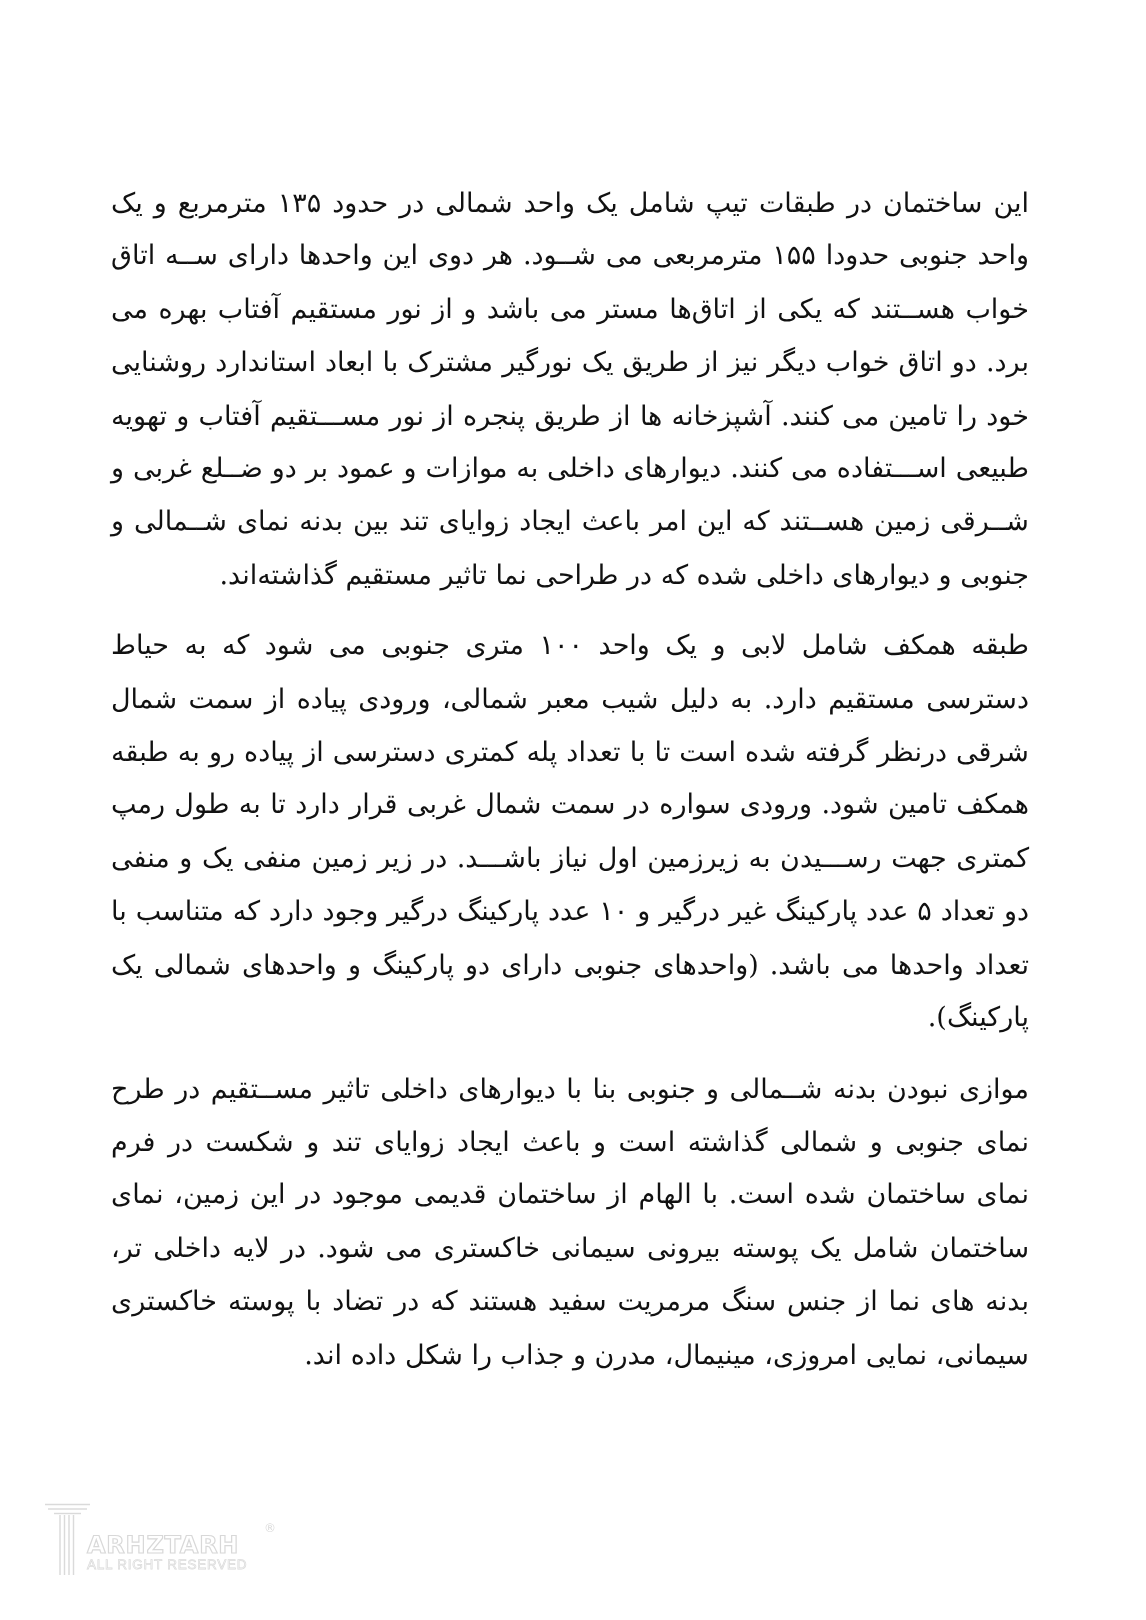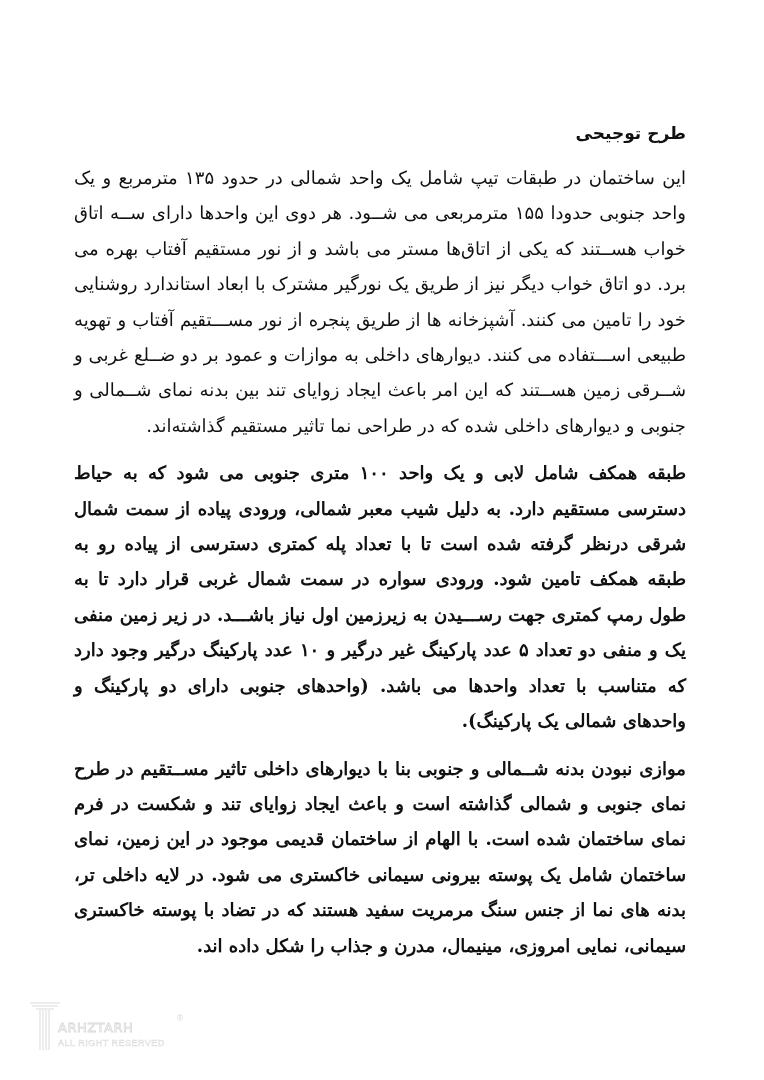--- a/index.html
+++ b/index.html
@@ -31,39 +31,39 @@
       line-height: 30px;
       text-align: right;
     }
     .para {
       font-size: 18px;
       line-height: 35.4px;
       margin: 0 0 12px 0;
       text-align: justify;
       text-align-last: right;
     }
-    .para + .para { margin-top: 0; font-weight: bold; }
+    .para + .para { margin-top: 0; }
     .watermark {
       position: absolute;
       left: 28px;
       top: 1000px;
       width: 160px;
       height: 52px;
       opacity: 0.55;
     }
     .wm-name {
       position: absolute;
       left: 30px;
       top: 20px;
       font-family: "DejaVu Sans", sans-serif;
-      font-size: 13px;
+      font-size: 16px;
       letter-spacing: 0.5px;
       color: #ffffff;
       -webkit-text-stroke: 0.8px #b9b9b9;
-      font-weight: normal;
+      font-weight: bold;
       white-space: nowrap;
     }
     .wm-sub {
       position: absolute;
       left: 30px;
       top: 38px;
       font-family: Liberation Sans, sans-serif;
       font-size: 9px;
       letter-spacing: 0.5px;
       color: #ffffff;
@@ -81,21 +81,20 @@
     .wm-column {
       position: absolute;
       left: 0;
       top: 0;
     }
   </style>
 </head>
 <body>
 
 <div class="page">
-  <h1 class="heading">طرح توجیحی</h1>
   <p class="para">این ساختمان در طبقات تیپ شامل یک واحد شمالی در حدود ۱۳۵ مترمربع و یک واحد جنوبی حدودا ۱۵۵ مترمربعی می شــود. هر دوی این واحدها دارای ســه اتاق خواب هســتند که یکی از اتاق‌ها مستر می باشد و از نور مستقیم آفتاب بهره می برد. دو اتاق خواب دیگر نیز از طریق یک نورگیر مشترک با ابعاد استاندارد روشنایی خود را تامین می کنند. آشپزخانه ها از طریق پنجره از نور مســـتقیم آفتاب و تهویه طبیعی اســـتفاده می کنند. دیوارهای داخلی به موازات و عمود بر دو ضــلع غربی و شــرقی زمین هســتند که این امر باعث ایجاد زوایای تند بین بدنه نمای شــمالی و جنوبی و دیوارهای داخلی شده که در طراحی نما تاثیر مستقیم گذاشته‌اند.</p>
   <p class="para">طبقه همکف  شامل لابی و یک واحد ۱۰۰ متری جنوبی می  شود که به حیاط دسترسی مستقیم دارد. به دلیل شیب معبر شمالی، ورودی پیاده از سمت شمال شرقی درنظر گرفته شده است تا با تعداد پله کمتری دسترسی از پیاده رو به طبقه همکف تامین شود. ورودی سواره در سمت شمال غربی قرار دارد تا به طول رمپ کمتری جهت رســـیدن به زیرزمین اول نیاز باشـــد. در زیر زمین منفی یک و منفی دو تعداد ۵ عدد پارکینگ غیر درگیر و ۱۰ عدد پارکینگ درگیر وجود دارد که متناسب با تعداد واحدها می باشد. (واحدهای جنوبی دارای دو پارکینگ و واحدهای شمالی یک پارکینگ).</p>
   <p class="para">موازی نبودن بدنه شــمالی و جنوبی بنا با دیوارهای داخلی تاثیر مســتقیم در طرح نمای جنوبی و شمالی گذاشته است و  باعث ایجاد زوایای تند و شکست در فرم نمای ساختمان شده است. با الهام از  ساختمان قدیمی موجود در این زمین، نمای  ساختمان  شامل یک پوسته بیرونی  سیمانی خاکستری می  شود. در لایه داخلی تر، بدنه های نما از جنس سنگ مرمریت سفید هستند که در تضاد با پوسته خاکستری سیمانی، نمایی امروزی، مینیمال، مدرن و جذاب را شکل داده اند.</p>
 </div>
 
 <div class="watermark">
   <svg class="wm-column" width="34" height="52" viewBox="0 0 34 52">
     <g fill="none" stroke="#bcbcbc" stroke-width="1">
       <line x1="2" y1="3" x2="32" y2="3"></line>
       <line x1="4" y1="6" x2="30" y2="6"></line>

